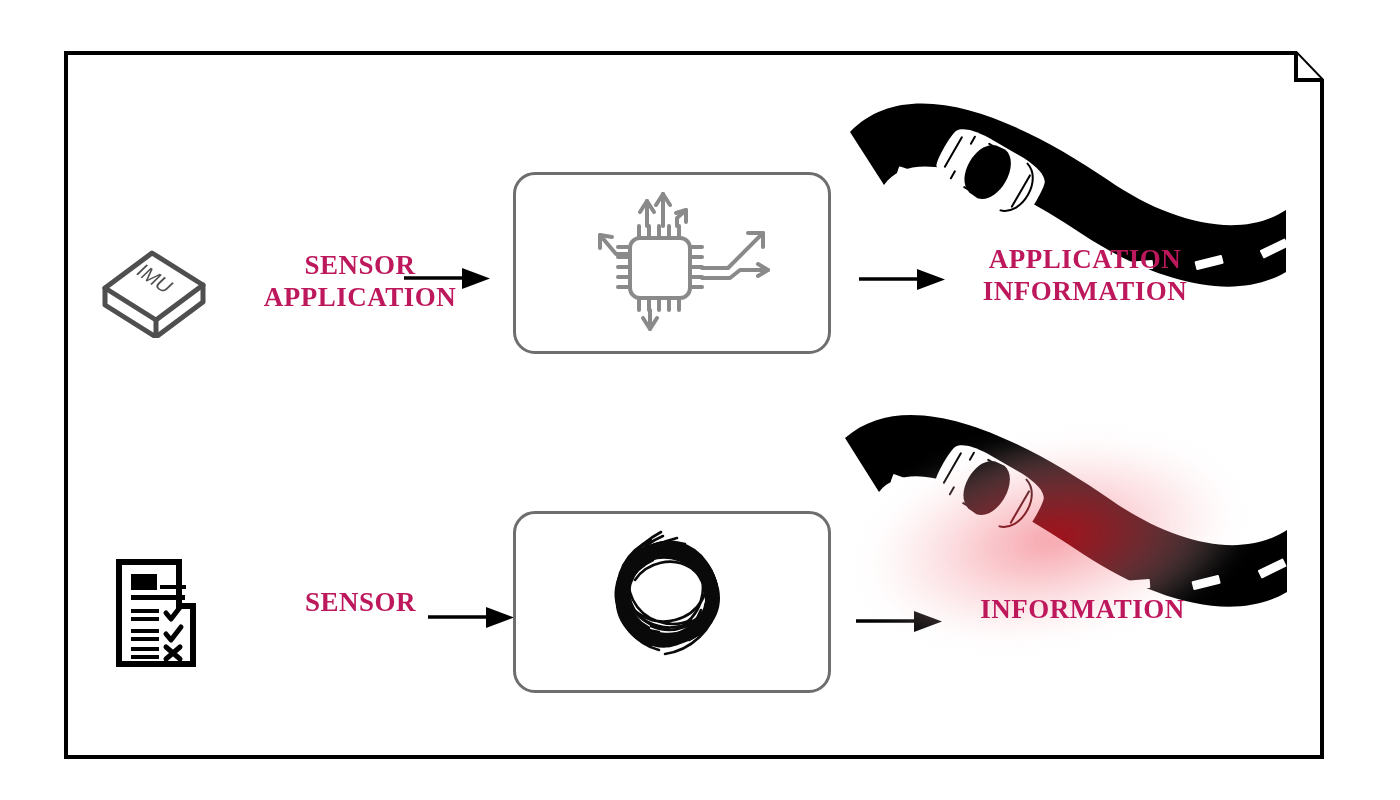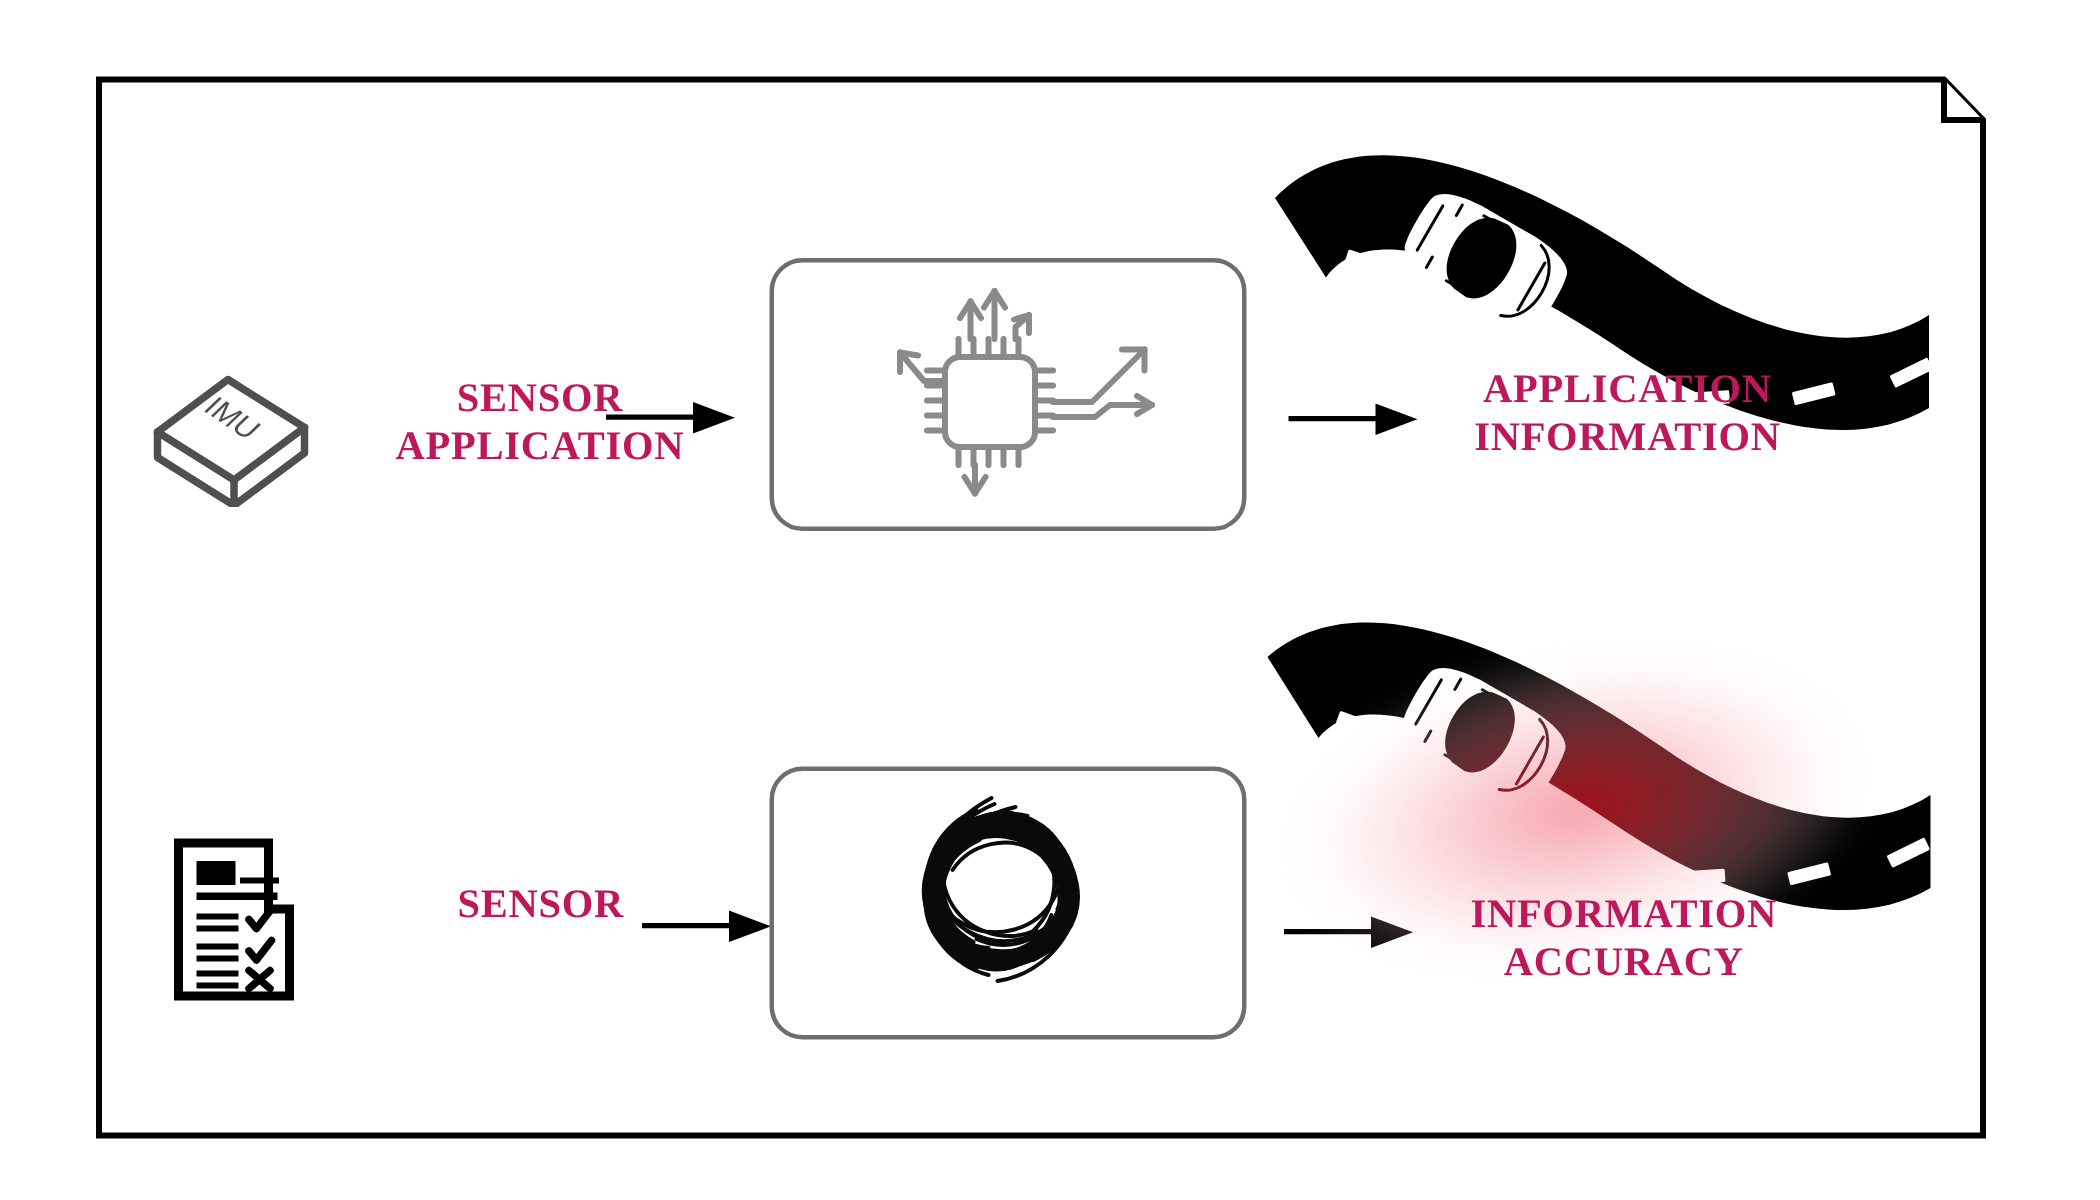--- a/index.html
+++ b/index.html
@@ -362,16 +362,15 @@
       </g>
 
       <g style="mix-blend-mode:multiply" opacity="0.55">
         <ellipse cx="215" cy="140" rx="205" ry="108" fill="url(#glowGrad)" filter="url(#softBlur)" transform="rotate(-11 215 140)"></ellipse>
       </g>
     </svg>
   </div>
 
   <div class="flow-label" style="left:945px; top:594px; width:275px;">
     <span class="l1">INFORMATION</span>
-    <span class="l2">ACCURACY</span>
   </div>
 
 </div>
 
 </body></html>

